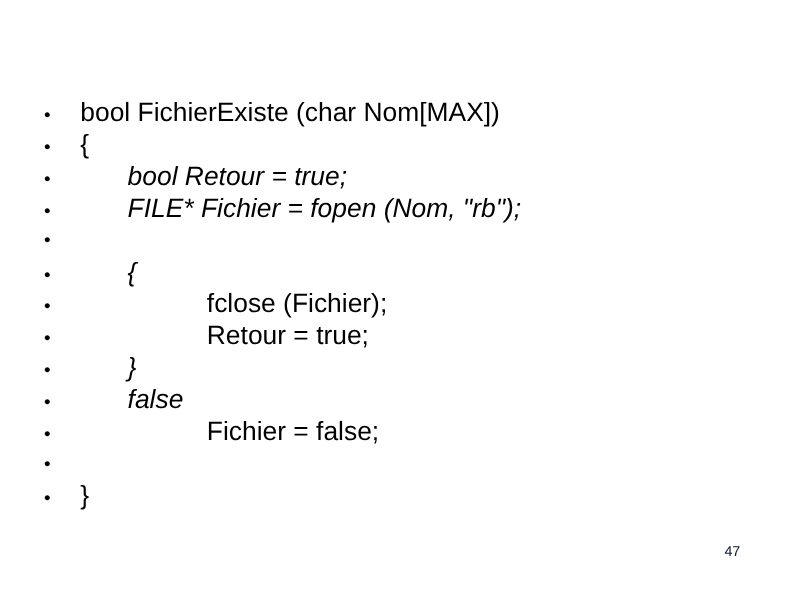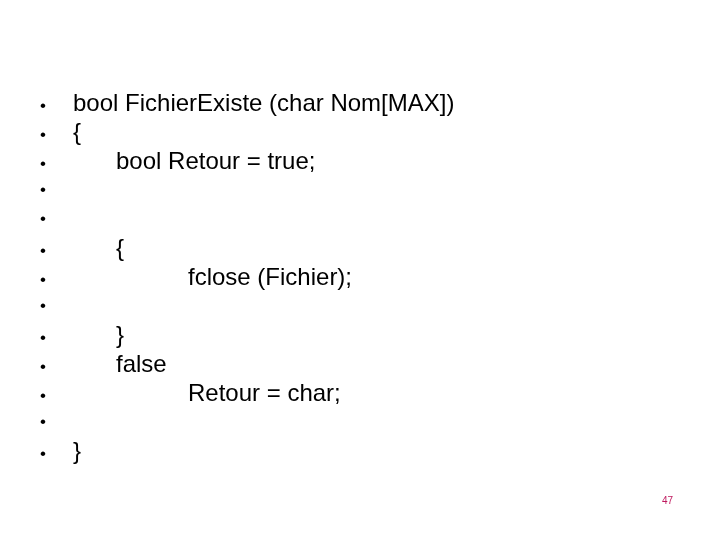--- a/index.html
+++ b/index.html
@@ -33,29 +33,29 @@
     color: #000000;
     white-space: pre;
   }
   .bullet {
     width: 33px;
     flex-shrink: 0;
     font-size: 17px;
     color: #000000;
   }
   .txt.indent-0 { padding-left: 0; text-align: center; }
-  .txt.indent-1 { padding-left: 43px; }
+  .txt.indent-1 { padding-left: 43px; font-style: italic; }
   .txt.indent-2 { padding-left: 115px; text-align: right; }
   .page-number {
     position: absolute;
     top: 493px;
     right: 47px;
-    font-size: 10px;
+    font-size: 13px;
     line-height: 16px;
-    color: #be185d;
+    color: #0f172a;
   }
 </style>
 </head>
 <body>
 
 <div class="slide">
   <div class="code-list">
       <div class="line">
     <span class="bullet">•</span>
     <span class="txt indent-0">bool FichierExiste (char Nom[MAX])</span>
@@ -63,46 +63,48 @@
       <div class="line">
     <span class="bullet">•</span>
     <span class="txt indent-0">{</span>
   </div>
       <div class="line">
     <span class="bullet">•</span>
     <span class="txt indent-1">bool Retour = true;</span>
   </div>
       <div class="line">
     <span class="bullet">•</span>
+    <span class="txt indent-1">FILE* Fichier = fopen (Nom, "rb");</span>
   </div>
       <div class="line">
     <span class="bullet">•</span>
   </div>
       <div class="line">
     <span class="bullet">•</span>
     <span class="txt indent-1">{</span>
   </div>
       <div class="line">
     <span class="bullet">•</span>
     <span class="txt indent-2">fclose (Fichier);</span>
   </div>
       <div class="line">
     <span class="bullet">•</span>
+    <span class="txt indent-2">Retour = true;</span>
   </div>
       <div class="line">
     <span class="bullet">•</span>
     <span class="txt indent-1">}</span>
   </div>
       <div class="line">
     <span class="bullet">•</span>
     <span class="txt indent-1">false</span>
   </div>
       <div class="line">
     <span class="bullet">•</span>
-    <span class="txt indent-2">Retour = char;</span>
+    <span class="txt indent-2">Fichier = false;</span>
   </div>
       <div class="line">
     <span class="bullet">•</span>
   </div>
       <div class="line">
     <span class="bullet">•</span>
     <span class="txt indent-0">}</span>
   </div>
     </div>
   <div class="page-number">47</div>

